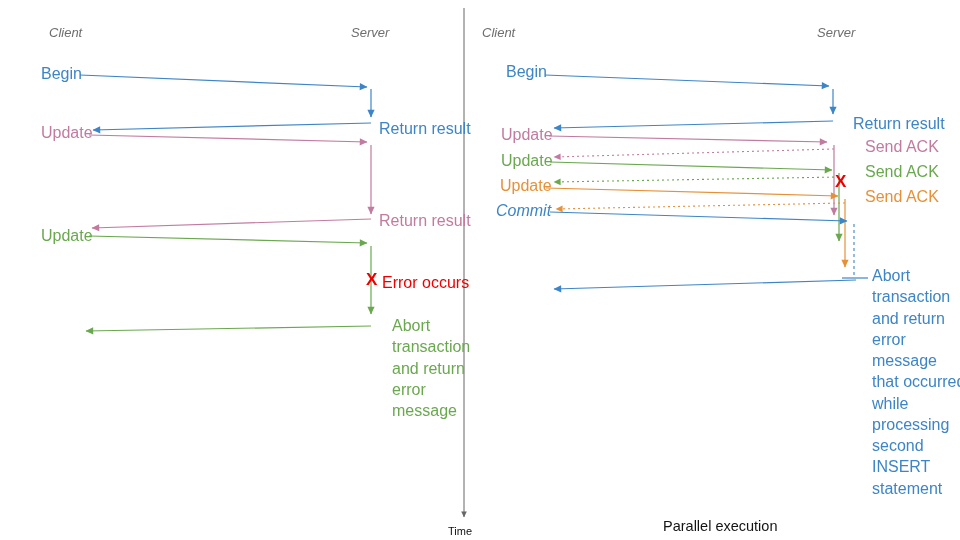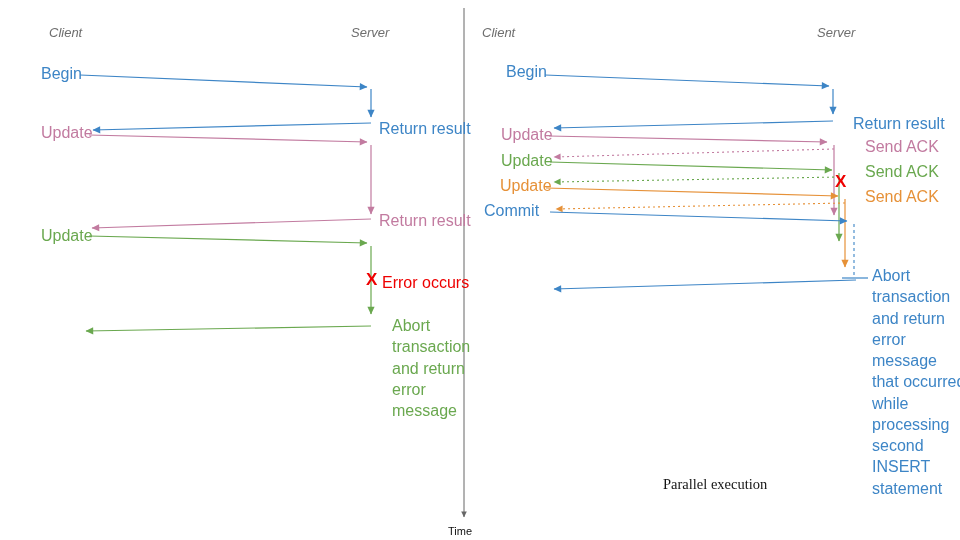--- a/index.html
+++ b/index.html
@@ -96,20 +96,20 @@
   <div class="lbl hdr" style="left:817px;top:25px;">Server</div>
 
   <div class="lbl c-blue" style="left:506px;top:62px;">Begin</div>
   <div class="lbl c-blue" style="left:853px;top:114px;">Return result</div>
   <div class="lbl c-pink" style="left:501px;top:125px;">Update</div>
   <div class="lbl c-pink" style="left:865px;top:137px;">Send ACK</div>
   <div class="lbl c-green" style="left:501px;top:151px;">Update</div>
   <div class="lbl c-green" style="left:865px;top:162px;">Send ACK</div>
   <div class="lbl c-orange" style="left:500px;top:176px;">Update</div>
   <div class="lbl c-orange" style="left:865px;top:187px;">Send ACK</div>
-  <div class="lbl c-blue" style="left:484px;top:201px;">Commit</div>
+  <div class="lbl c-blue" style="left:496px;top:201px;font-style:italic;">Commit</div>
   <div class="lbl xmark" style="left:835px;top:173px;">X</div>
   <div class="lbl c-blue wrap" style="left:872px;top:265px;width:94px;">Abort transaction and return error message that occurred while processing second INSERT statement</div>
-  <div class="lbl caption" style="left:663px;top:475px;font-family:Liberation Serif, serif;">Parallel execution</div>
+  <div class="lbl caption" style="left:663px;top:517px;">Parallel execution</div>
 
   <div class="lbl time-lbl" style="left:448px;top:524px;">Time</div>
 
 </div>
 
 </body></html>

